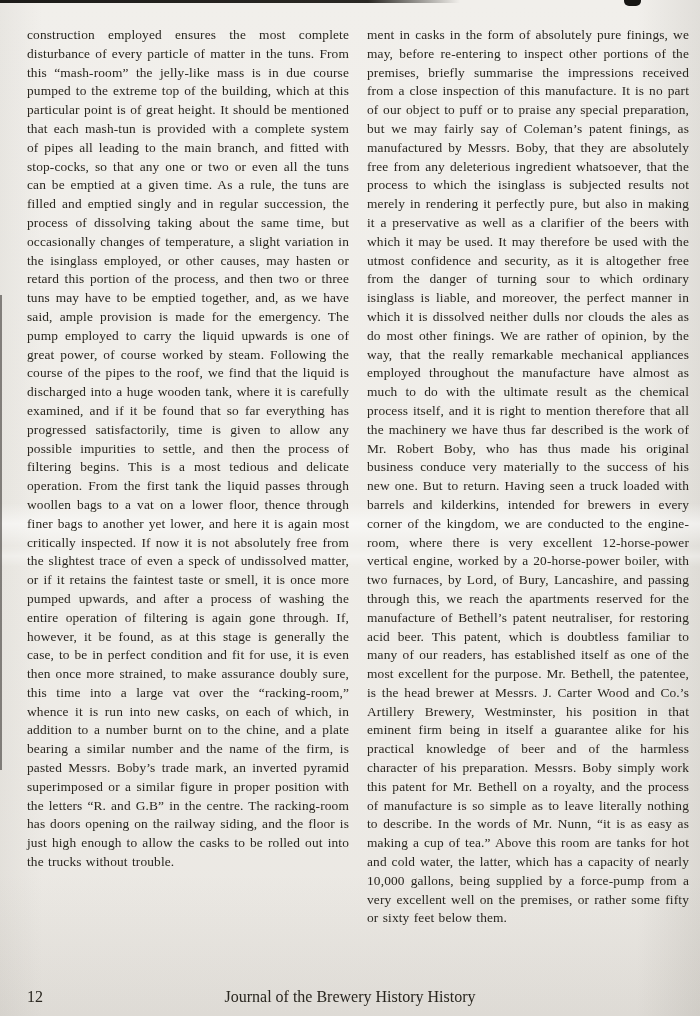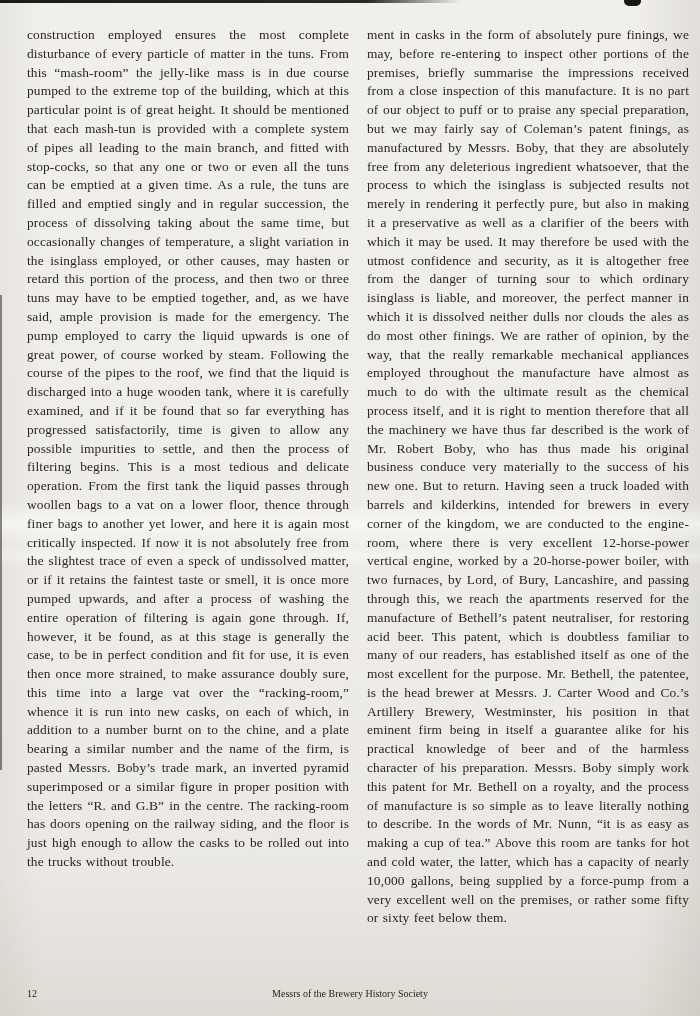--- a/index.html
+++ b/index.html
@@ -86,21 +86,21 @@
   }
   .col p.para-gap {
     margin-top: 19px;
   }
   .footer {
     position: absolute;
     left: 0;
     right: 0;
     top: 988px;
     height: 20px;
-    font-size: 10px;
+    font-size: 16px;
   }
   .footer .pagenum {
     position: absolute;
     left: 27px;
     top: 0;
   }
   .footer .journal {
     position: absolute;
     left: 0;
     right: 0;
@@ -124,16 +124,16 @@
     <div class="col">
       <p>construction employed ensures the most complete disturbance of every particle of matter in the tuns. From this “mash-room” the jelly-like mass is in due course pumped to the extreme top of the building, which at this particular point is of great height. It should be mentioned that each mash-tun is provided with a complete system of pipes all leading to the main branch, and fitted with stop-cocks, so that any one or two or even all the tuns can be emptied at a given time. As a rule, the tuns are filled and emptied singly and in regular succession, the process of dissolving taking about the same time, but occasionally changes of temperature, a slight variation in the isinglass employed, or other causes, may hasten or retard this portion of the process, and then two or three tuns may have to be emptied together, and, as we have said, ample provision is made for the emergency. The pump employed to carry the liquid upwards is one of great power, of course worked by steam. Following the course of the pipes to the roof, we find that the liquid is discharged into a huge wooden tank, where it is carefully examined, and if it be found that so far everything has progressed satisfactorily, time is given to allow any possible impurities to settle, and then the process of filtering begins. This is a most tedious and delicate operation. From the first tank the liquid passes through woollen bags to a vat on a lower floor, thence through finer bags to another yet lower, and here it is again most critically inspected. If now it is not absolutely free from the slightest trace of even a speck of undissolved matter, or if it retains the faintest taste or smell, it is once more pumped upwards, and after a process of washing the entire operation of filtering is again gone through. If, however, it be found, as at this stage is generally the case, to be in perfect condition and fit for use, it is even then once more strained, to make assurance doubly sure, this time into a large vat over the “racking-room,” whence it is run into new casks, on each of which, in addition to a number burnt on to the chine, and a plate bearing a similar number and the name of the firm, is pasted Messrs. Boby’s trade mark, an inverted pyramid superimposed or a similar figure in proper position with the letters “R. and G.B” in the centre. The racking-room has doors opening on the railway siding, and the floor is just high enough to allow the casks to be rolled out into the trucks without trouble.</p>
     </div>
     <div class="col">
       <p>ment in casks in the form of absolutely pure finings, we may, before re-entering to inspect other portions of the premises, briefly summarise the impressions received from a close inspection of this manufacture. It is no part of our object to puff or to praise any special preparation, but we may fairly say of Coleman’s patent finings, as manufactured by Messrs. Boby, that they are absolutely free from any deleterious ingredient whatsoever, that the process to which the isinglass is subjected results not merely in rendering it perfectly pure, but also in making it a preservative as well as a clarifier of the beers with which it may be used. It may therefore be used with the utmost confidence and security, as it is altogether free from the danger of turning sour to which ordinary isinglass is liable, and moreover, the perfect manner in which it is dissolved neither dulls nor clouds the ales as do most other finings. We are rather of opinion, by the way, that the really remarkable mechanical appliances employed throughout the manufacture have almost as much to do with the ultimate result as the chemical process itself, and it is right to mention therefore that all the machinery we have thus far described is the work of Mr. Robert Boby, who has thus made his original business conduce very materially to the success of his new one. But to return. Having seen a truck loaded with barrels and kilderkins, intended for brewers in every corner of the kingdom, we are conducted to the engine-room, where there is very excellent 12-horse-power vertical engine, worked by a 20-horse-power boiler, with two furnaces, by Lord, of Bury, Lancashire, and passing through this, we reach the apartments reserved for the manufacture of Bethell’s patent neutraliser, for restoring acid beer. This patent, which is doubtless familiar to many of our readers, has established itself as one of the most excellent for the purpose. Mr. Bethell, the patentee, is the head brewer at Messrs. J. Carter Wood and Co.’s Artillery Brewery, Westminster, his position in that eminent firm being in itself a guarantee alike for his practical knowledge of beer and of the harmless character of his preparation. Messrs. Boby simply work this patent for Mr. Bethell on a royalty, and the process of manufacture is so simple as to leave literally nothing to describe. In the words of Mr. Nunn, “it is as easy as making a cup of tea.” Above this room are tanks for hot and cold water, the latter, which has a capacity of nearly 10,000 gallons, being supplied by a force-pump from a very excellent well on the premises, or rather some fifty or sixty feet below them.</p>
     </div>
   </div>
 
   <div class="footer">
     <span class="pagenum">12</span>
-    <span class="journal">Messrs of the Brewery History Society</span>
+    <span class="journal">Journal of the Brewery History History</span>
   </div>
 
 </div>
 
 </body></html>

